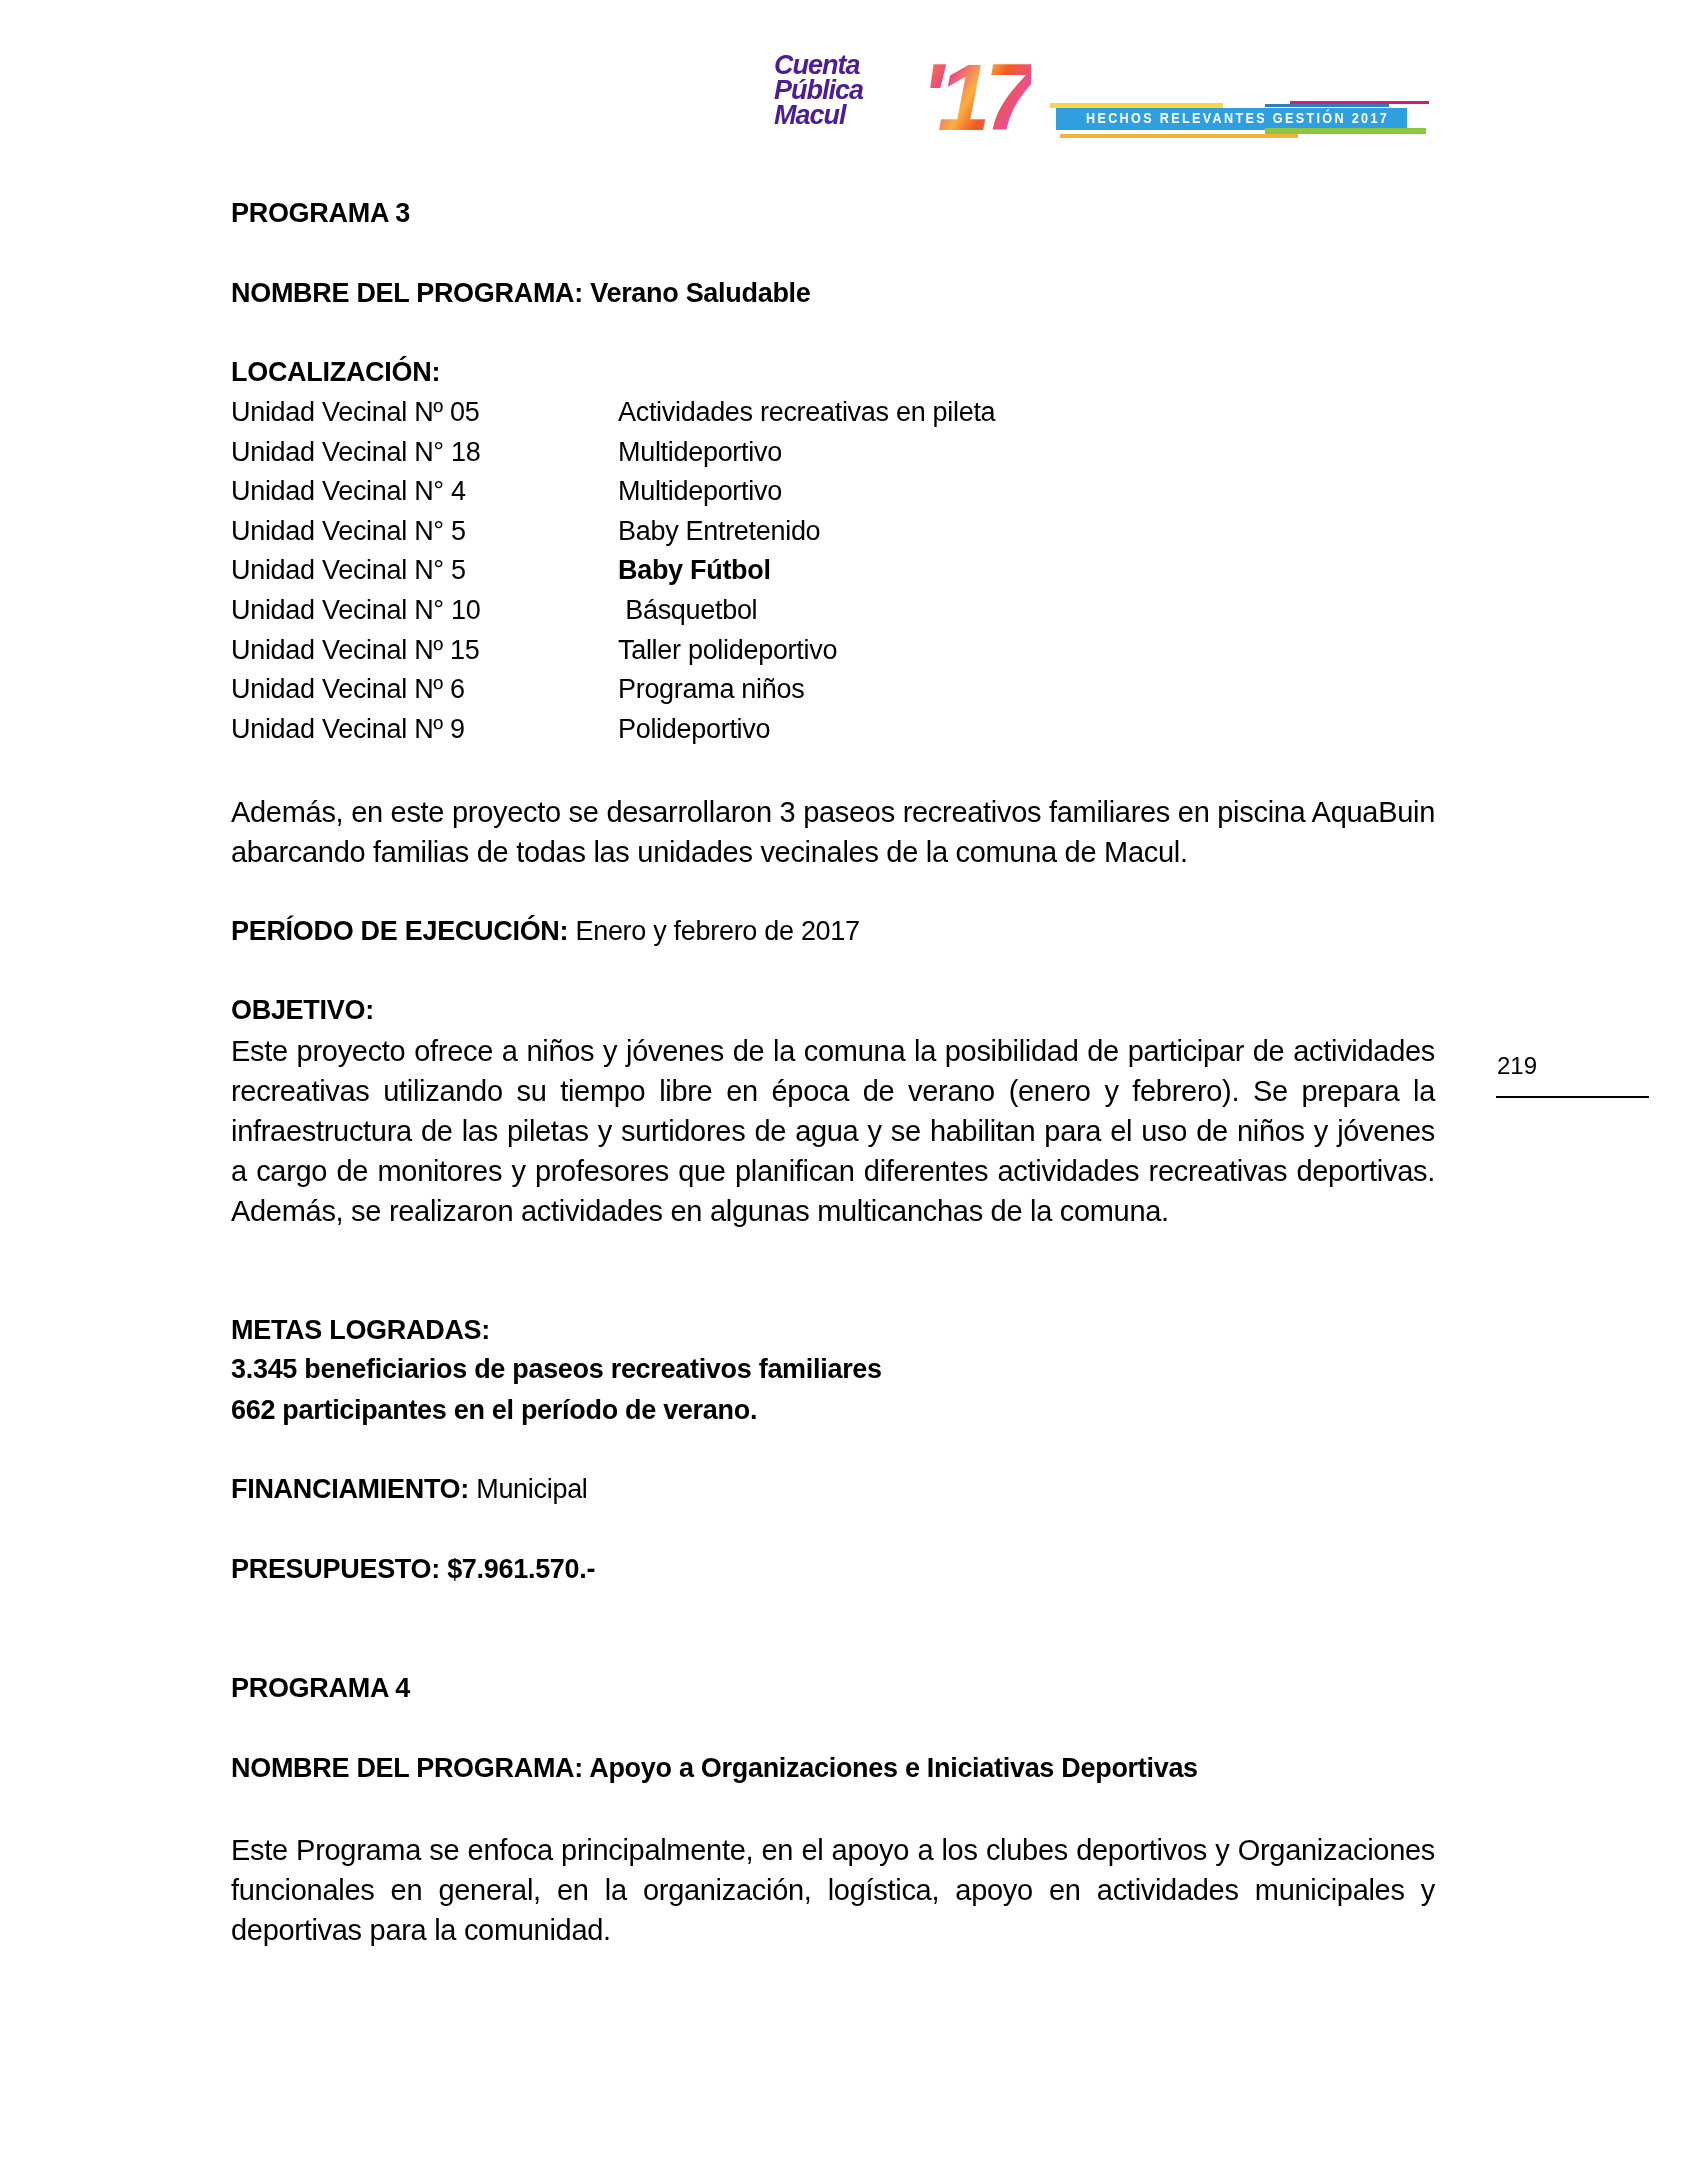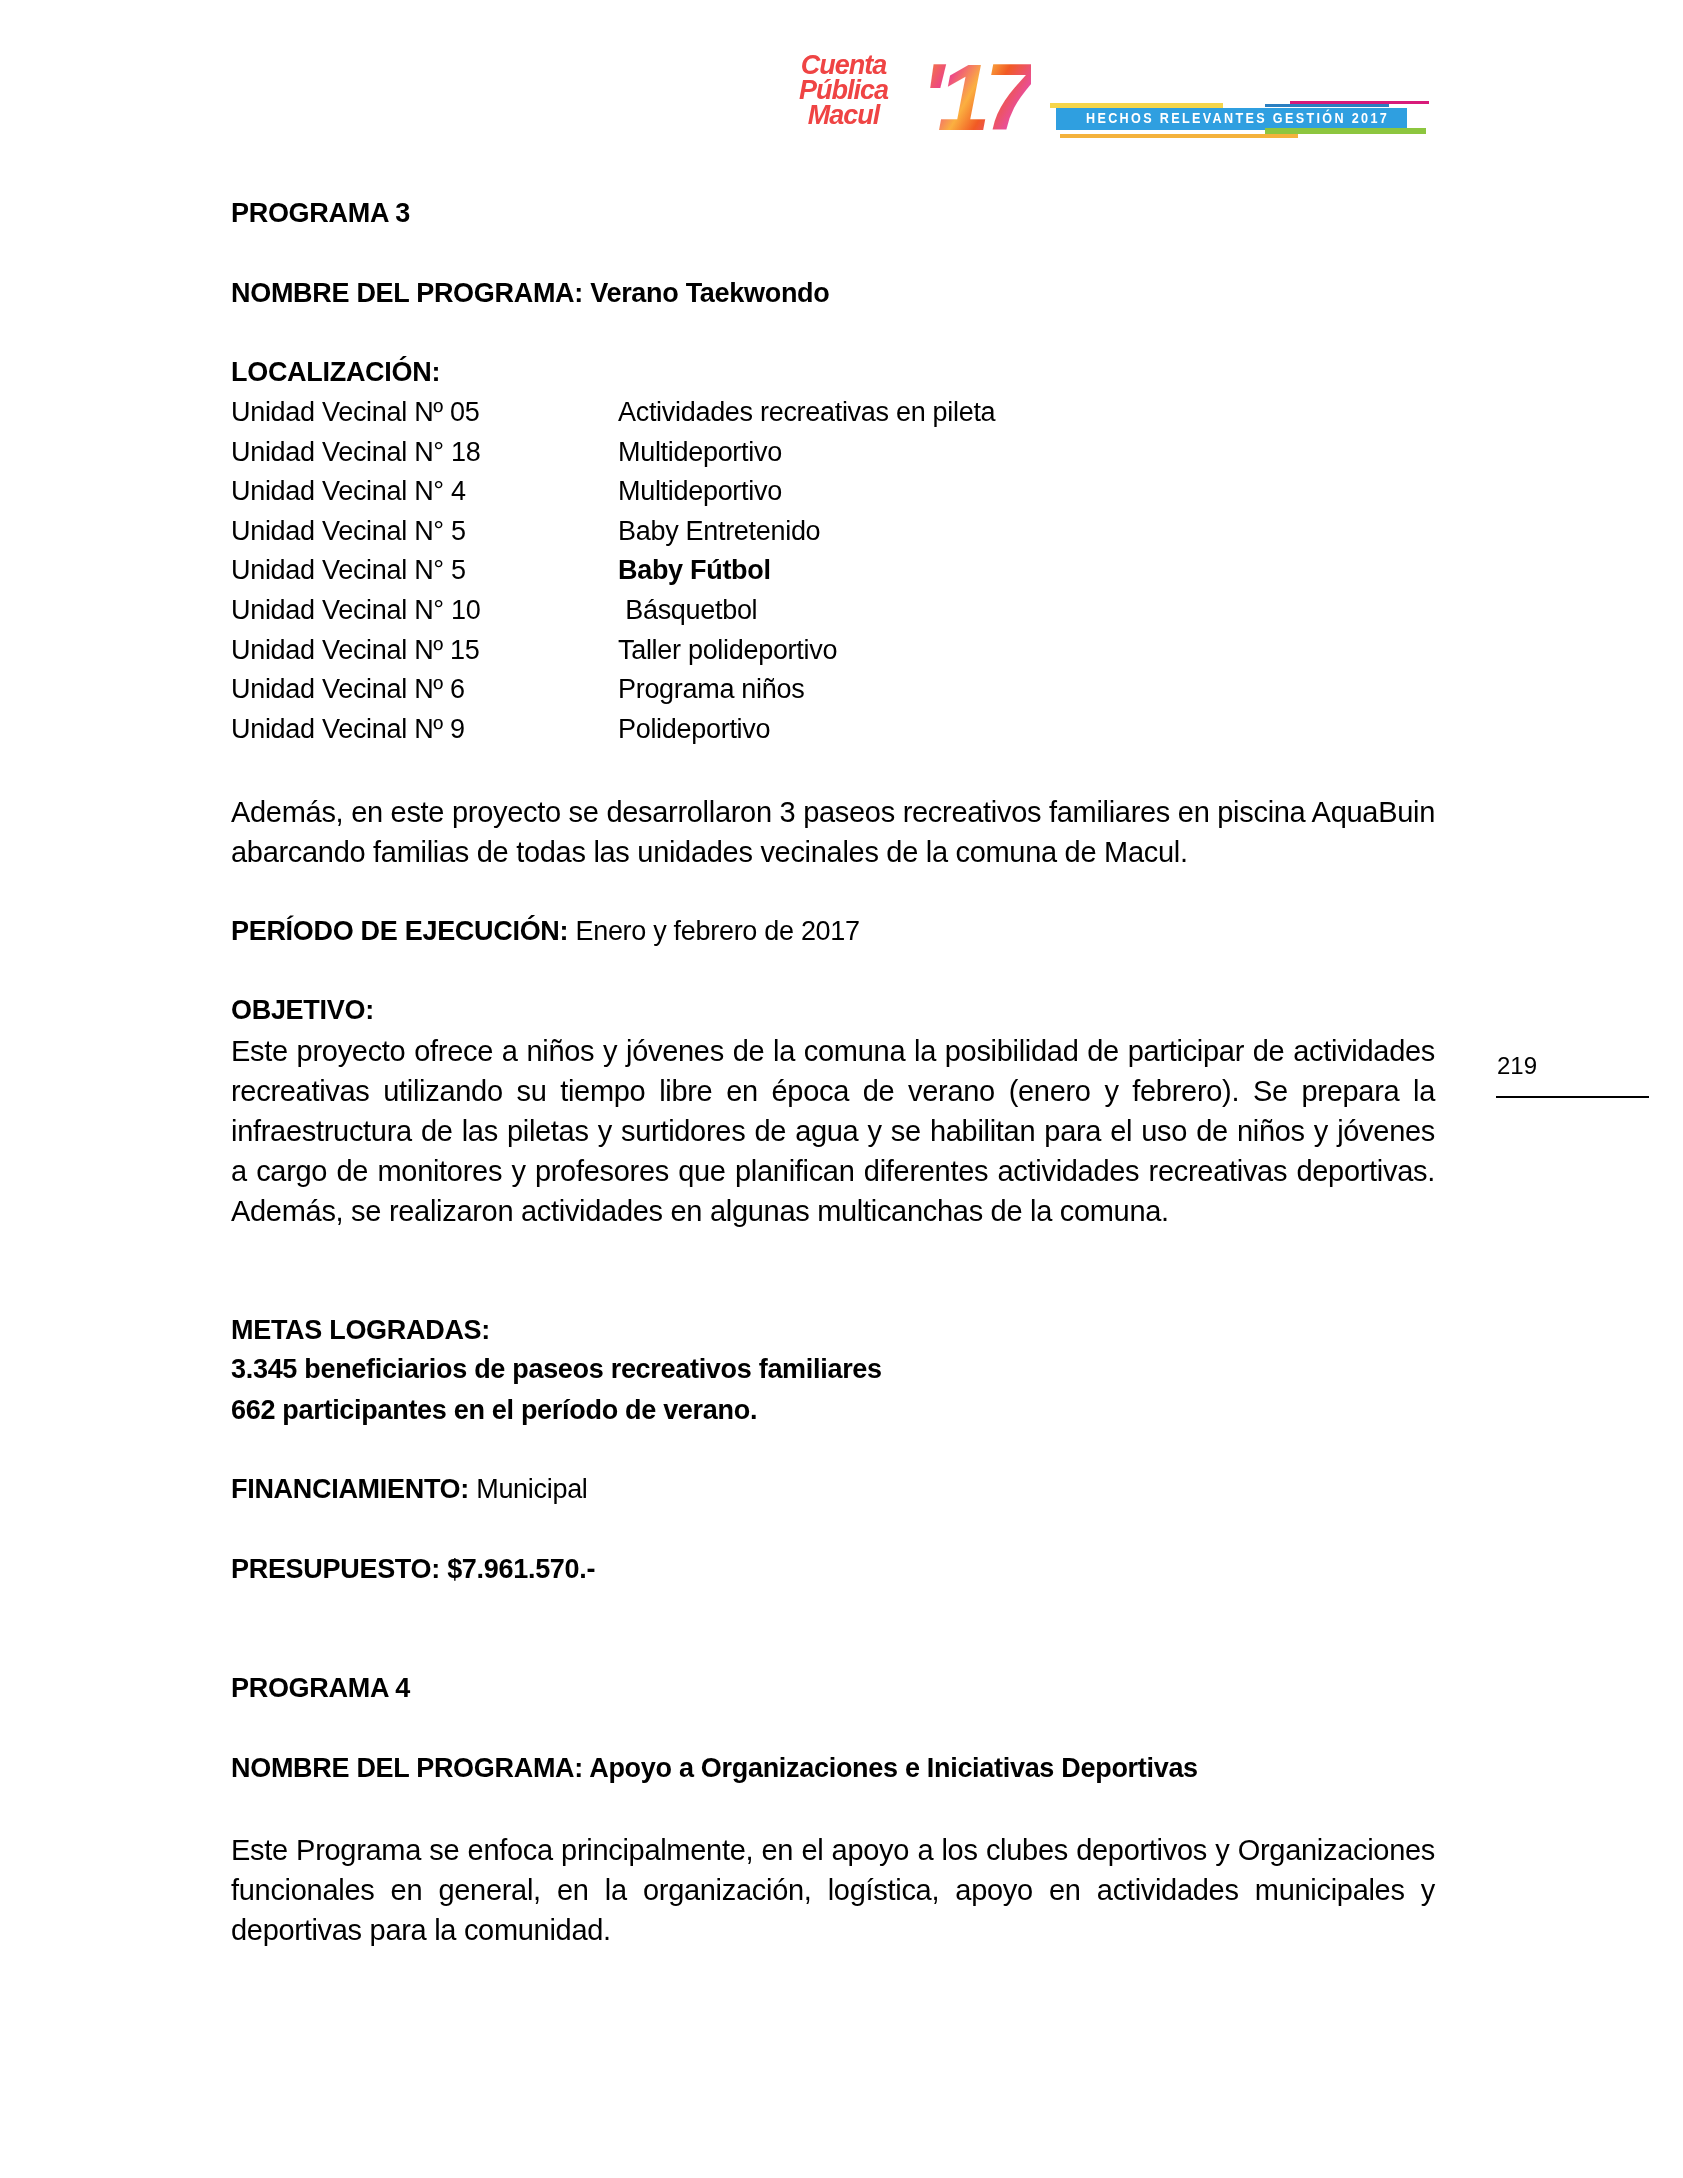--- a/index.html
+++ b/index.html
@@ -5,21 +5,21 @@
   html, body { margin: 0; padding: 0; background: #ffffff; }
   body { width: 1683px; height: 2178px; position: relative; overflow: hidden;
          font-family: "Liberation Sans", sans-serif; color: #000; }
   .line { position: absolute; left: 231px; font-size: 27px; line-height: 40px; white-space: nowrap; letter-spacing: -0.3px; }
   .b { font-weight: bold; }
   .u { text-decoration-thickness: 3px; text-underline-offset: 5px; }
   .just { position: absolute; left: 231px; width: 1204px; font-size: 29px; line-height: 40px; text-align: justify; letter-spacing: -0.3px; }
   .col2 { position: absolute; left: 618px; }
   
   .logo { position: absolute; left: 774px; top: 53px; width: 248px; height: 89px; }
-  .logo-text { position: absolute; left: 0; top: 0; color: #ef4444; font-weight: bold; font-style: italic; font-size: 27px; line-height: 25px; text-align: center; width: 139px; letter-spacing: -1px; }
+  .logo-text { position: absolute; left: 0; top: 0; color: #4c1d95; font-weight: bold; font-style: italic; font-size: 27px; line-height: 25px; text-align: left; width: 139px; letter-spacing: -1px; }
   .logo-17 { position: absolute; left: 147px; top: 2px; font-size: 95px; line-height: 85px; font-weight: bold; font-style: italic; letter-spacing: -6px;
              background: linear-gradient(120deg, #f7941d 0%, #ec3f8c 25%, #fbb040 45%, #f15a24 60%, #e94e9b 80%, #f7941d 100%);
              -webkit-background-clip: text; background-clip: text; color: transparent; }
   .banner { position: absolute; left: 1042px; top: 103px; width: 386px; height: 34px; }
   .bar { position: absolute; }
   .banner-text { position: absolute; left: 44px; top: 13px; height: 16px; line-height: 16px; font-size: 14px; font-weight: bold; color: #ffffff; letter-spacing: 2.6px; white-space: nowrap; transform: scaleX(0.9); transform-origin: left center; }
   .pagenum { position: absolute; left: 1497px; top: 1052px; font-size: 24px; color: #000; }
   .pagerule { position: absolute; left: 1496px; top: 1096px; width: 153px; height: 2px; background: #000; }
 </style>
 </head>
@@ -44,21 +44,21 @@
   <div class="banner-text" style="top:7px;">HECHOS RELEVANTES GESTIÓN 2017</div>
 </div>
 
 <div class="pagenum">219</div>
 <div class="pagerule"></div>
 
 <div class="line b u" style="top:193px;">PROGRAMA 3</div>
 
 <div class="line" style="top:273px;">
   <span class="b">NOMBRE DEL PROGRAMA:</span>
-  <span class="b">Verano Taekwondo</span>
+  <span class="b">Verano Saludable</span>
 </div>
 
 <div class="line b" style="top:352px;">LOCALIZACIÓN:</div>
 
 <div>
   <div class="line" style="top:392px;"><span>Unidad Vecinal Nº 05</span><span class="col2" style="left:387px;">Actividades recreativas en pileta</span></div>
   <div class="line" style="top:432px;"><span>Unidad Vecinal N° 18</span><span class="col2" style="left:387px;">Multideportivo</span></div>
   <div class="line" style="top:471px;"><span>Unidad Vecinal N° 4</span><span class="col2" style="left:387px;">Multideportivo</span></div>
   <div class="line" style="top:511px;"><span>Unidad Vecinal N° 5</span><span class="col2" style="left:387px;">Baby Entretenido</span></div>
   <div class="line" style="top:550px;"><span>Unidad Vecinal N° 5</span><span class="col2" style="left:387px;font-weight:bold;">Baby Fútbol</span></div>

